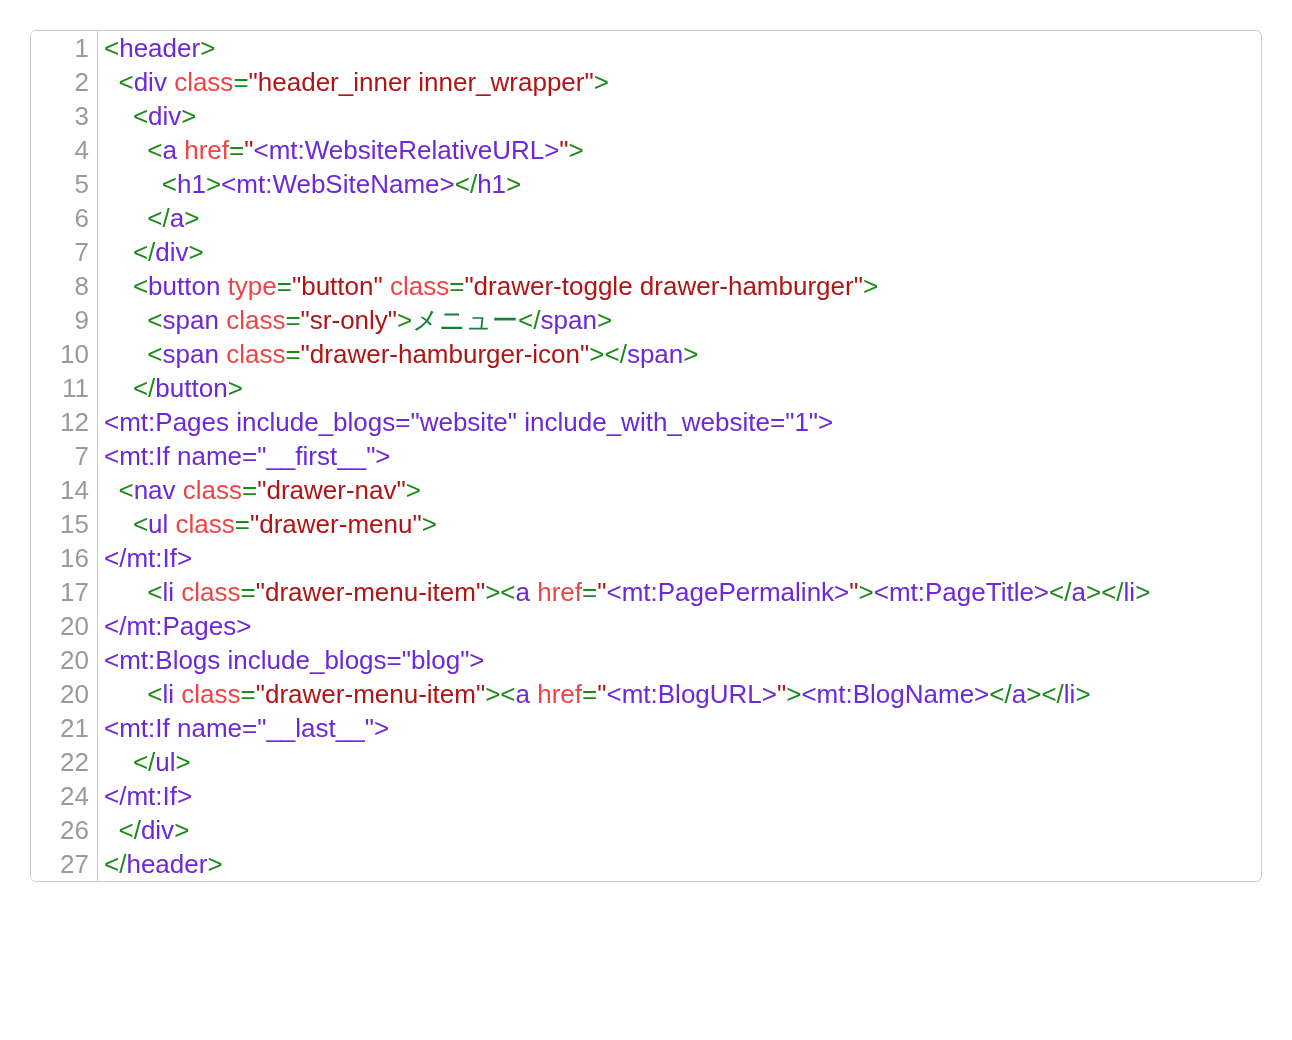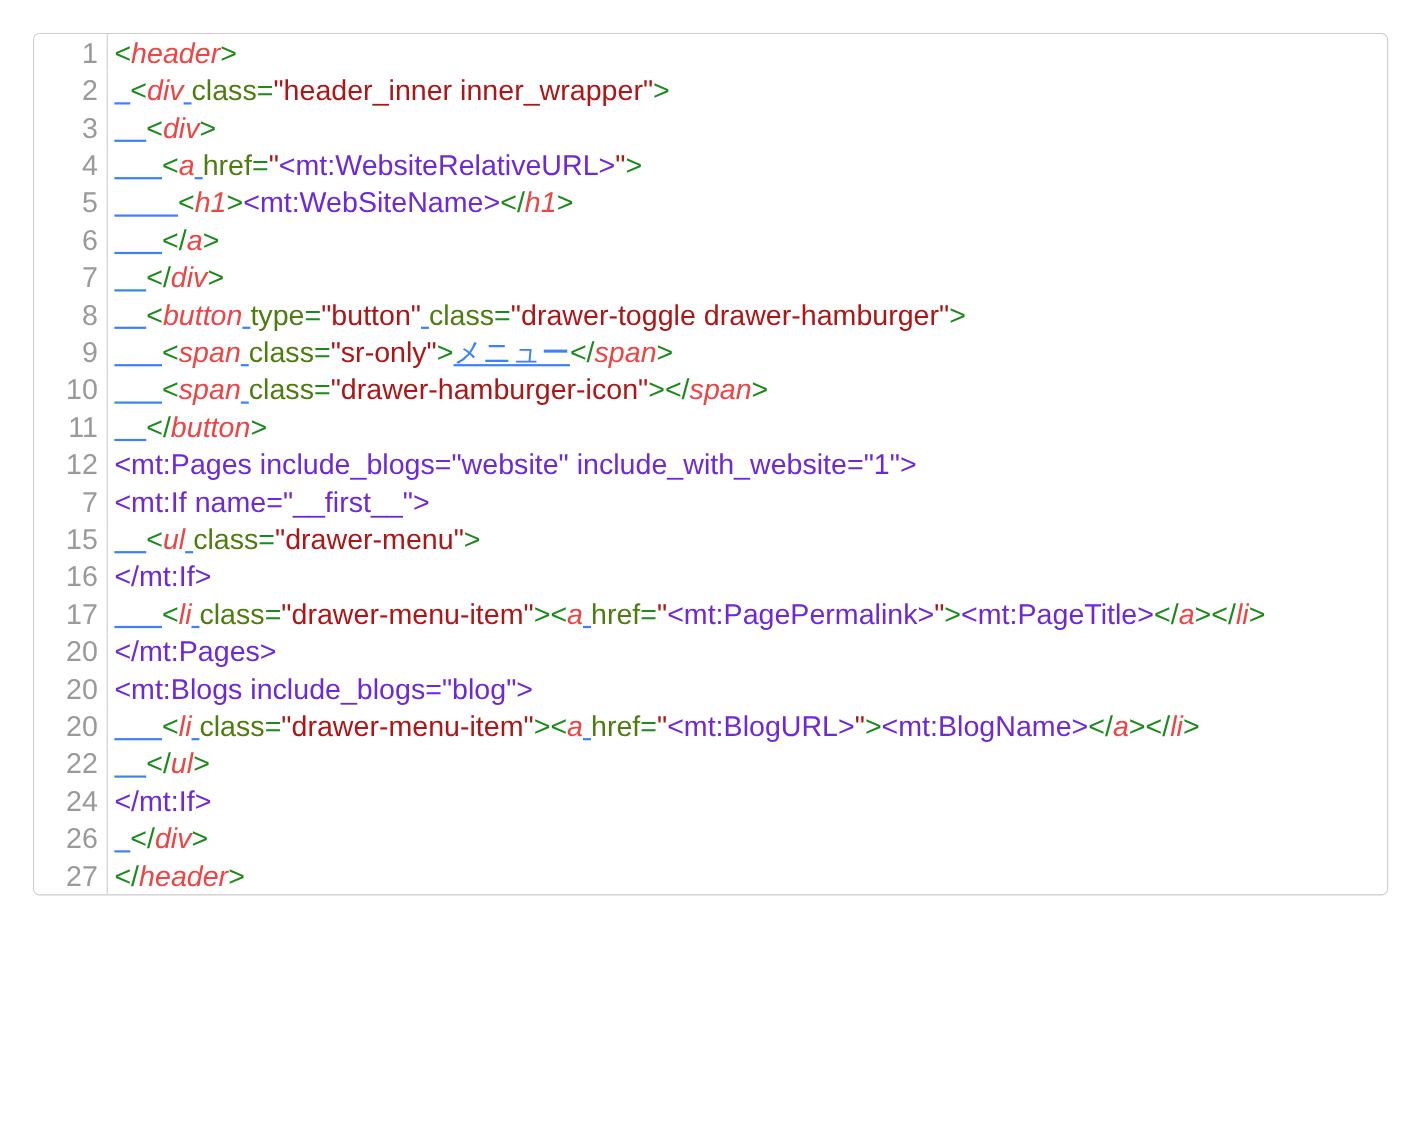--- a/index.html
+++ b/index.html
@@ -38,24 +38,24 @@
     user-select: none;
   }
   .code {
     flex: 1 1 auto;
     padding-left: 6px;
     font-family: "Helvetica Neue", Arial, "Hiragino Kaku Gothic ProN", sans-serif;
     white-space: pre;
     color: #333;
   }
   .tok-punct   { color: #1b8a1b; }     
-  .tok-tagname { color: #ef4444; font-style: italic; }     
-  .tok-attr    { color: #4d7c0f; }     
+  .tok-tagname { color: #6d28d9; }     
+  .tok-attr    { color: #ef4444; }     
   .tok-string  { color: #b01515; }     
-  .tok-text    { color: #3b82f6; text-decoration: underline; }
+  .tok-text    { color: #15803d; }
   .tok-mt      { color: #6d28d9; }     
 </style>
 </head>
 <body>
 
 <div class="frame">
   <div class="code-block" id="code-block">
       <div class="code-row">
         <div class="gutter">1</div>
         <div class="code"><span class="tok-punct">&lt;</span><span class="tok-tagname">header</span><span class="tok-punct">&gt;</span></div>
@@ -102,20 +102,24 @@
       </div>
       <div class="code-row">
         <div class="gutter">12</div>
         <div class="code"><span class="tok-mt">&lt;mt:Pages include_blogs="website" include_with_website="1"&gt;</span></div>
       </div>
       <div class="code-row">
         <div class="gutter">7</div>
         <div class="code"><span class="tok-mt">&lt;mt:If name="__first__"&gt;</span></div>
       </div>
       <div class="code-row">
+        <div class="gutter">14</div>
+        <div class="code"><span class="tok-text">  </span><span class="tok-punct">&lt;</span><span class="tok-tagname">nav</span><span class="tok-text"> </span><span class="tok-attr">class</span><span class="tok-punct">=</span><span class="tok-string">"drawer-nav"</span><span class="tok-punct">&gt;</span></div>
+      </div>
+      <div class="code-row">
         <div class="gutter">15</div>
         <div class="code"><span class="tok-text">    </span><span class="tok-punct">&lt;</span><span class="tok-tagname">ul</span><span class="tok-text"> </span><span class="tok-attr">class</span><span class="tok-punct">=</span><span class="tok-string">"drawer-menu"</span><span class="tok-punct">&gt;</span></div>
       </div>
       <div class="code-row">
         <div class="gutter">16</div>
         <div class="code"><span class="tok-mt">&lt;/mt:If&gt;</span></div>
       </div>
       <div class="code-row">
         <div class="gutter">17</div>
         <div class="code"><span class="tok-text">      </span><span class="tok-punct">&lt;</span><span class="tok-tagname">li</span><span class="tok-text"> </span><span class="tok-attr">class</span><span class="tok-punct">=</span><span class="tok-string">"drawer-menu-item"</span><span class="tok-punct">&gt;</span><span class="tok-punct">&lt;</span><span class="tok-tagname">a</span><span class="tok-text"> </span><span class="tok-attr">href</span><span class="tok-punct">=</span><span class="tok-string">"</span><span class="tok-mt">&lt;mt:PagePermalink&gt;</span><span class="tok-string">"</span><span class="tok-punct">&gt;</span><span class="tok-mt">&lt;mt:PageTitle&gt;</span><span class="tok-punct">&lt;/</span><span class="tok-tagname">a</span><span class="tok-punct">&gt;</span><span class="tok-punct">&lt;/</span><span class="tok-tagname">li</span><span class="tok-punct">&gt;</span></div>
@@ -126,20 +130,24 @@
       </div>
       <div class="code-row">
         <div class="gutter">20</div>
         <div class="code"><span class="tok-mt">&lt;mt:Blogs include_blogs="blog"&gt;</span></div>
       </div>
       <div class="code-row">
         <div class="gutter">20</div>
         <div class="code"><span class="tok-text">      </span><span class="tok-punct">&lt;</span><span class="tok-tagname">li</span><span class="tok-text"> </span><span class="tok-attr">class</span><span class="tok-punct">=</span><span class="tok-string">"drawer-menu-item"</span><span class="tok-punct">&gt;</span><span class="tok-punct">&lt;</span><span class="tok-tagname">a</span><span class="tok-text"> </span><span class="tok-attr">href</span><span class="tok-punct">=</span><span class="tok-string">"</span><span class="tok-mt">&lt;mt:BlogURL&gt;</span><span class="tok-string">"</span><span class="tok-punct">&gt;</span><span class="tok-mt">&lt;mt:BlogName&gt;</span><span class="tok-punct">&lt;/</span><span class="tok-tagname">a</span><span class="tok-punct">&gt;</span><span class="tok-punct">&lt;/</span><span class="tok-tagname">li</span><span class="tok-punct">&gt;</span></div>
       </div>
       <div class="code-row">
+        <div class="gutter">21</div>
+        <div class="code"><span class="tok-mt">&lt;mt:If name="__last__"&gt;</span></div>
+      </div>
+      <div class="code-row">
         <div class="gutter">22</div>
         <div class="code"><span class="tok-text">    </span><span class="tok-punct">&lt;/</span><span class="tok-tagname">ul</span><span class="tok-punct">&gt;</span></div>
       </div>
       <div class="code-row">
         <div class="gutter">24</div>
         <div class="code"><span class="tok-mt">&lt;/mt:If&gt;</span></div>
       </div>
       <div class="code-row">
         <div class="gutter">26</div>
         <div class="code"><span class="tok-text">  </span><span class="tok-punct">&lt;/</span><span class="tok-tagname">div</span><span class="tok-punct">&gt;</span></div>

